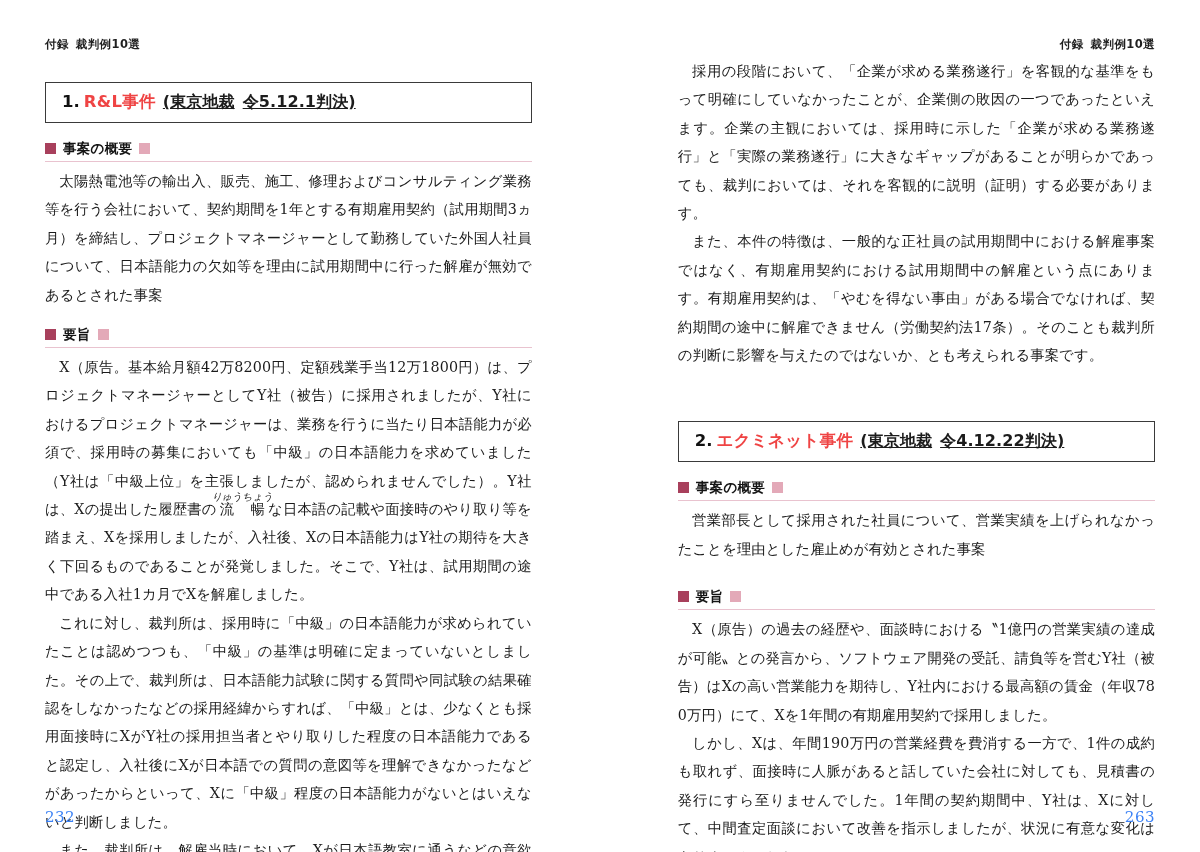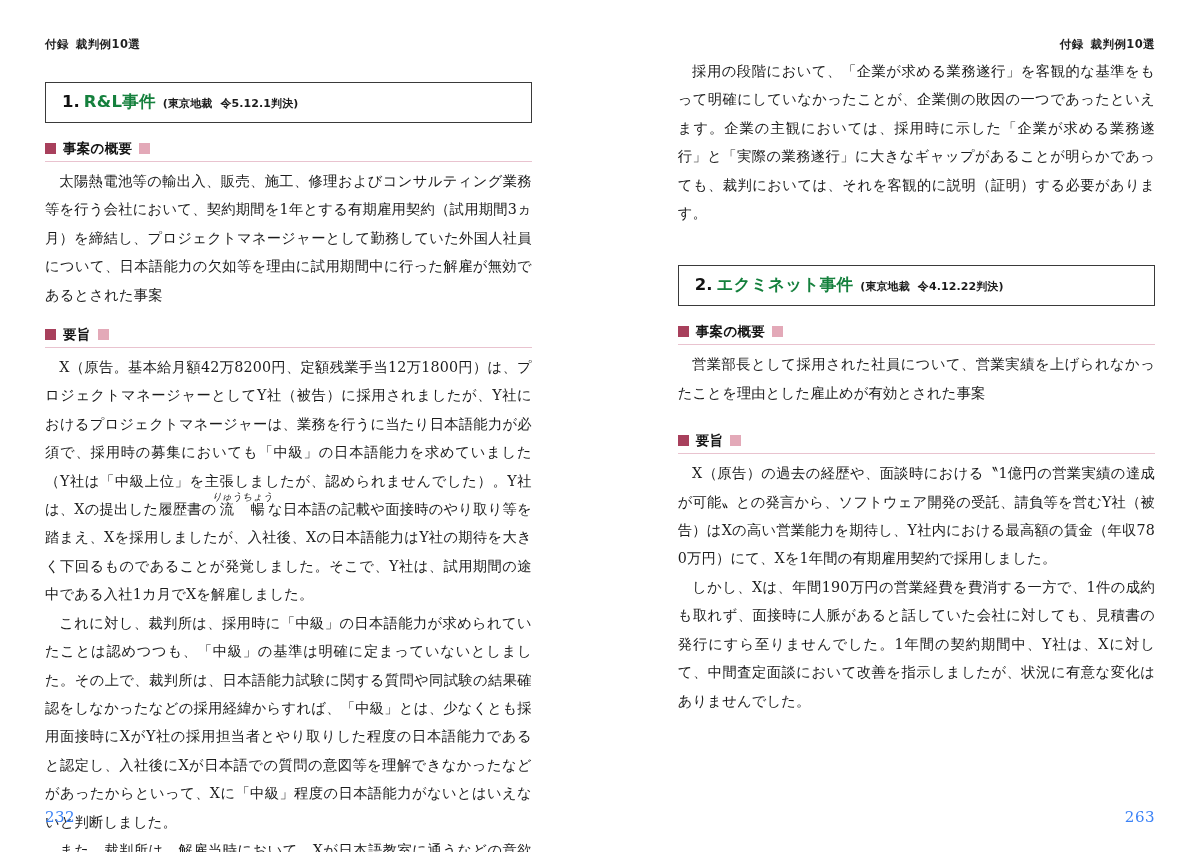--- a/index.html
+++ b/index.html
@@ -63,30 +63,31 @@
   .case-box .case-num {
     font-family: "DejaVu Sans", "Liberation Sans", sans-serif;
     font-size: 16.5px;
     font-weight: bold;
     color: #111111;
   }
   .case-box .case-name {
     font-family: "DejaVu Sans", "Liberation Sans", sans-serif;
     font-size: 16.5px;
     font-weight: bold;
-    color: #15803d;
+    color: #ef4444;
     letter-spacing: 0.3px;
   }
   .case-box .case-ref {
     font-family: "DejaVu Sans", "Liberation Sans", sans-serif;
-    font-size: 11px;
+    font-size: 16px;
     font-weight: bold;
     color: #1c1c1c;
     padding-left: 7px;
     letter-spacing: 0.1px;
+    text-decoration: underline;
   }
   .case-ref .ref-gap { display: inline-block; width: 8px; }
 
   
   .section-head {
     margin-top: 16px;
     border-bottom: 1px solid #e9c3cf;
     padding-bottom: 3px;
     white-space: nowrap;
   }
@@ -184,25 +185,26 @@
   </div>
 
   <div class="page page-right">
 
     <div class="running-head">
       <span>付録</span><span class="rh-sep"></span><span>裁判例10選</span>
     </div>
 
     <div class="body-block">
       <p class="para">採用の段階において、「企業が求める業務遂行」を客観的な基準をもって明確にしていなかったことが、企業側の敗因の一つであったといえます。企業の主観においては、採用時に示した「企業が求める業務遂行」と「実際の業務遂行」に大きなギャップがあることが明らかであっても、裁判においては、それを客観的に説明（証明）する必要があります。</p>
+      <p class="para">また、本件の特徴は、一般的な正社員の試用期間中における解雇事案ではなく、有期雇用契約における試用期間中の解雇という点にあります。有期雇用契約は、「やむを得ない事由」がある場合でなければ、契約期間の途中に解雇できません（労働契約法17条）。そのことも裁判所の判断に影響を与えたのではないか、とも考えられる事案です。</p>
     </div>
 
     <div class="gap-block"></div>
 
-    <div class="case-box" style="margin-top:4px;">
+    <div class="case-box" style="margin-top:18px;">
       <span class="case-num">2.</span>
       <span class="case-name">エクミネット事件</span><span class="case-ref"><span>(東京地裁</span><span class="ref-gap"></span><span>令4.12.22判決)</span></span>
     </div>
 
     <div class="section-head">
       <span class="sq sq-dark"></span><span class="sec-label">事案の概要</span><span class="sq sq-light"></span>
     </div>
     <div class="body-block">
       <p class="para">営業部長として採用された社員について、営業実績を上げられなかったことを理由とした雇止めが有効とされた事案</p>
     </div>

